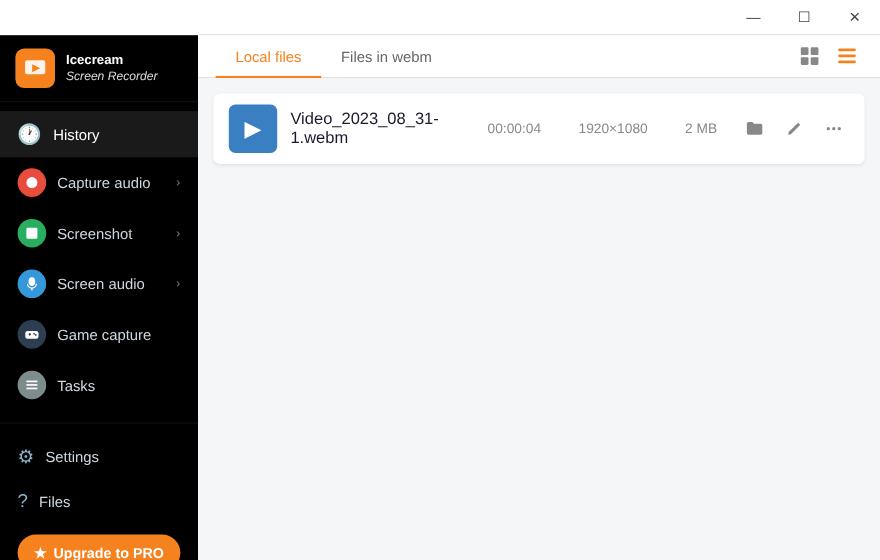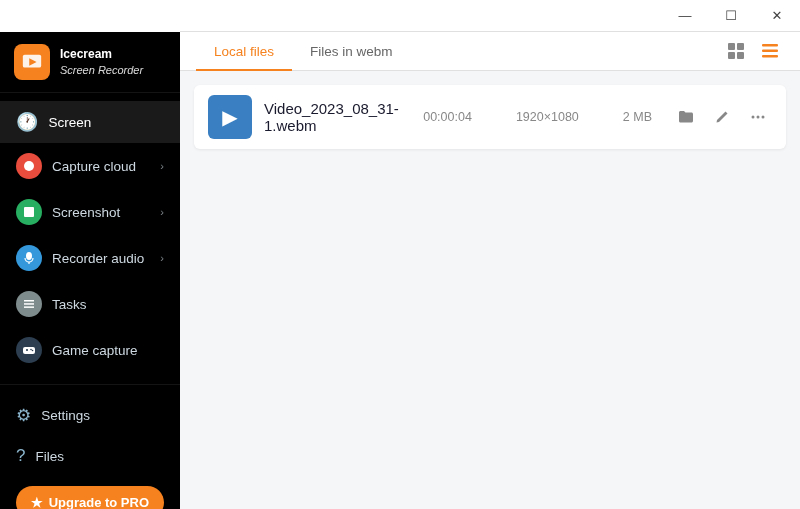--- a/index.html
+++ b/index.html
@@ -221,21 +221,21 @@
     }
 
     .file-name {
       font-size: 15px;
       color: #1a1a2e;
       flex: 1;
     }
 
     .file-meta {
       display: flex;
-      gap: 44px;
+      gap: 34px;
       align-items: center;
       color: #888;
       font-size: 12.5px;
     }
 
     .file-actions {
       display: flex;
       gap: 8px;
       align-items: center;
       margin-left: 8px;
@@ -267,30 +267,30 @@
     <div class="logo-text">
       <div class="line1">Icecream</div>
       <div class="line2">Screen Recorder</div>
     </div>
   </div>
 
   <div class="sidebar-nav">
 
     <div class="nav-item active">
       <span style="font-size:18px;color:#8ab4cc;">🕐</span>
-      <span>Screen</span>
+      <span>History</span>
     </div>
 
     <div class="nav-item">
       <span class="nav-icon-circle" style="background:#e74c3c;">
         <svg width="14" height="14" viewBox="0 0 14 14" fill="white">
             <circle cx="7" cy="7" r="5"></circle>
           </svg>
       </span>
-      <span>Capture cloud</span>
+      <span>Capture audio</span>
       <span class="nav-chevron">›</span>
     </div>
 
     <div class="nav-item">
       <span class="nav-icon-circle" style="background:#27ae60;">
         <svg width="14" height="14" viewBox="0 0 14 14" fill="white">
             <rect x="2" y="2" width="10" height="10" rx="1"></rect>
           </svg>
       </span>
       <span>Screenshot</span>
@@ -298,46 +298,46 @@
     </div>
 
     <div class="nav-item">
       <span class="nav-icon-circle" style="background:#3498db;">
         <svg width="14" height="14" viewBox="0 0 14 14" fill="white">
             <ellipse cx="7" cy="5" rx="3" ry="4"></ellipse>
             <path d="M3 7c0 2.2 1.8 4 4 4s4-1.8 4-4" stroke="white" stroke-width="1.2" fill="none"></path>
             <line x1="7" y1="11" x2="7" y2="13" stroke="white" stroke-width="1.2"></line>
           </svg>
       </span>
-      <span>Recorder audio</span>
+      <span>Screen audio</span>
       <span class="nav-chevron">›</span>
-    </div>
-
-    <div class="nav-item">
-      <span class="nav-icon-circle" style="background:#7f8c8d;">
-        <svg width="14" height="14" viewBox="0 0 14 14" fill="white">
-            <rect x="2" y="3" width="10" height="1.5"></rect>
-            <rect x="2" y="6.2" width="10" height="1.5"></rect>
-            <rect x="2" y="9.4" width="10" height="1.5"></rect>
-          </svg>
-      </span>
-      <span>Tasks</span>
     </div>
 
     <div class="nav-item">
       <span class="nav-icon-circle" style="background:#2c3e50;">
         <svg width="14" height="14" viewBox="0 0 14 14" fill="white">
             <rect x="1" y="4" width="12" height="7" rx="2"></rect>
             <line x1="4" y1="7" x2="6" y2="7" stroke="#2c3e50" stroke-width="1.2"></line>
             <line x1="5" y1="6" x2="5" y2="8" stroke="#2c3e50" stroke-width="1.2"></line>
             <circle cx="9" cy="6.5" r="0.8" fill="#2c3e50"></circle>
             <circle cx="10.5" cy="7.5" r="0.8" fill="#2c3e50"></circle>
           </svg>
       </span>
       <span>Game capture</span>
+    </div>
+
+    <div class="nav-item">
+      <span class="nav-icon-circle" style="background:#7f8c8d;">
+        <svg width="14" height="14" viewBox="0 0 14 14" fill="white">
+            <rect x="2" y="3" width="10" height="1.5"></rect>
+            <rect x="2" y="6.2" width="10" height="1.5"></rect>
+            <rect x="2" y="9.4" width="10" height="1.5"></rect>
+          </svg>
+      </span>
+      <span>Tasks</span>
     </div>
   </div>
 
   <div class="sidebar-bottom">
 
     <div class="nav-item">
       <span style="font-size:17px;color:#8ab4cc;">⚙</span>
       <span>Settings</span>
     </div>
 

